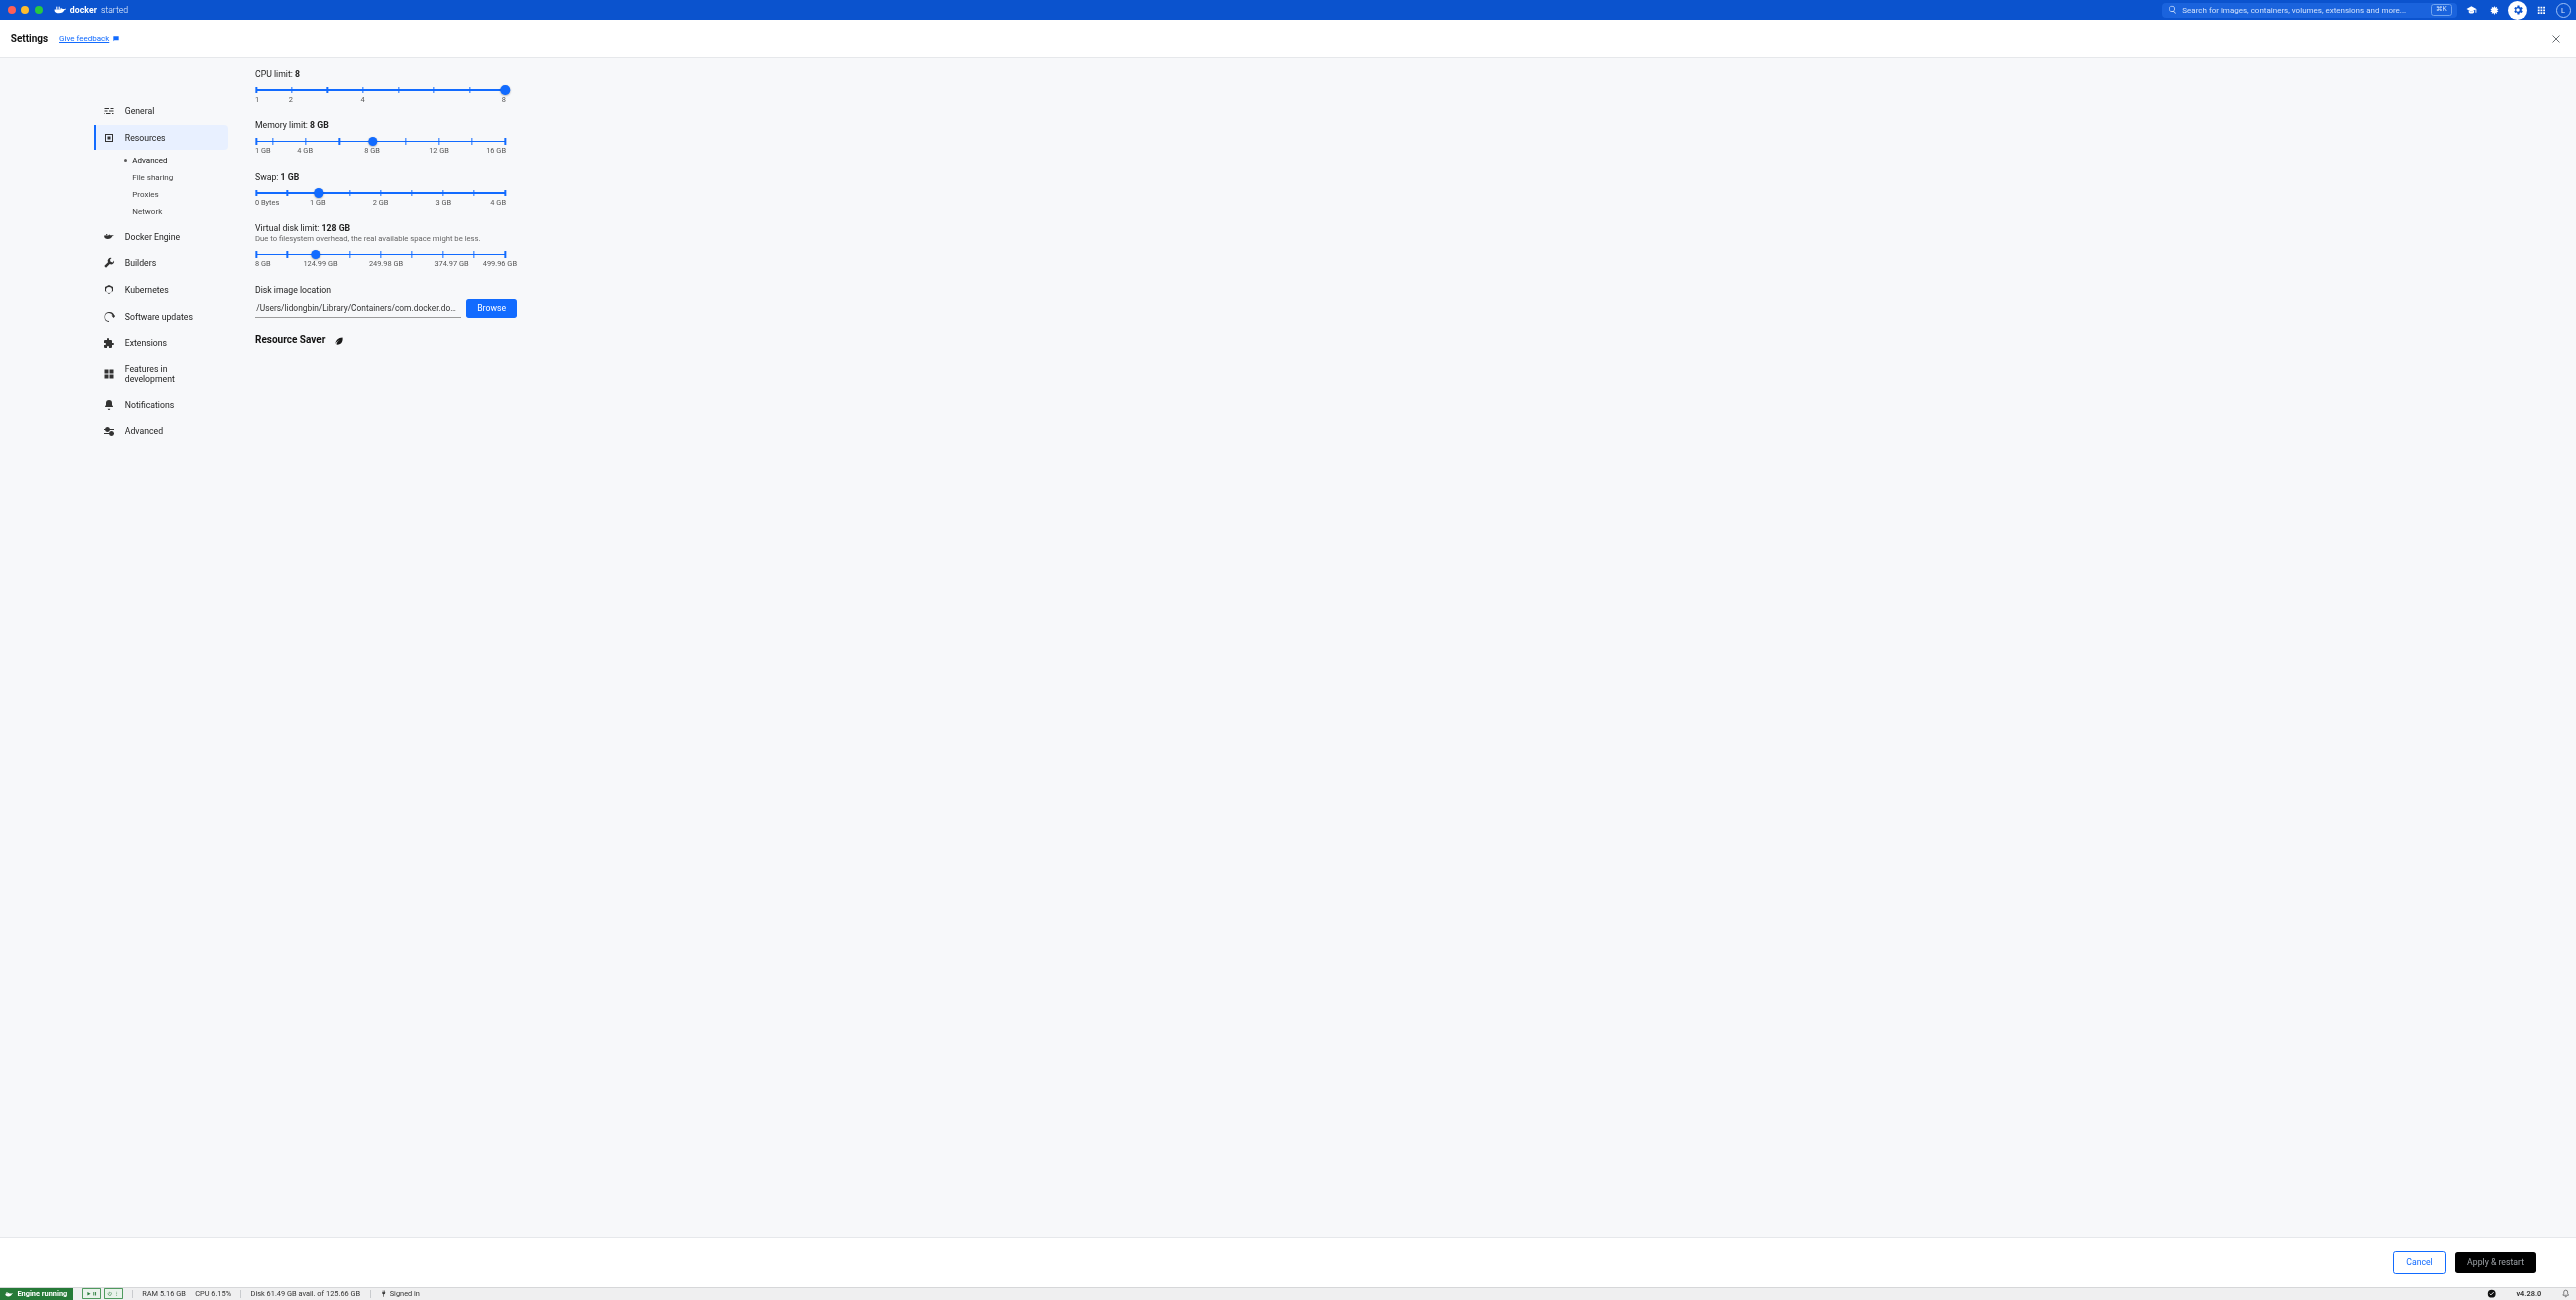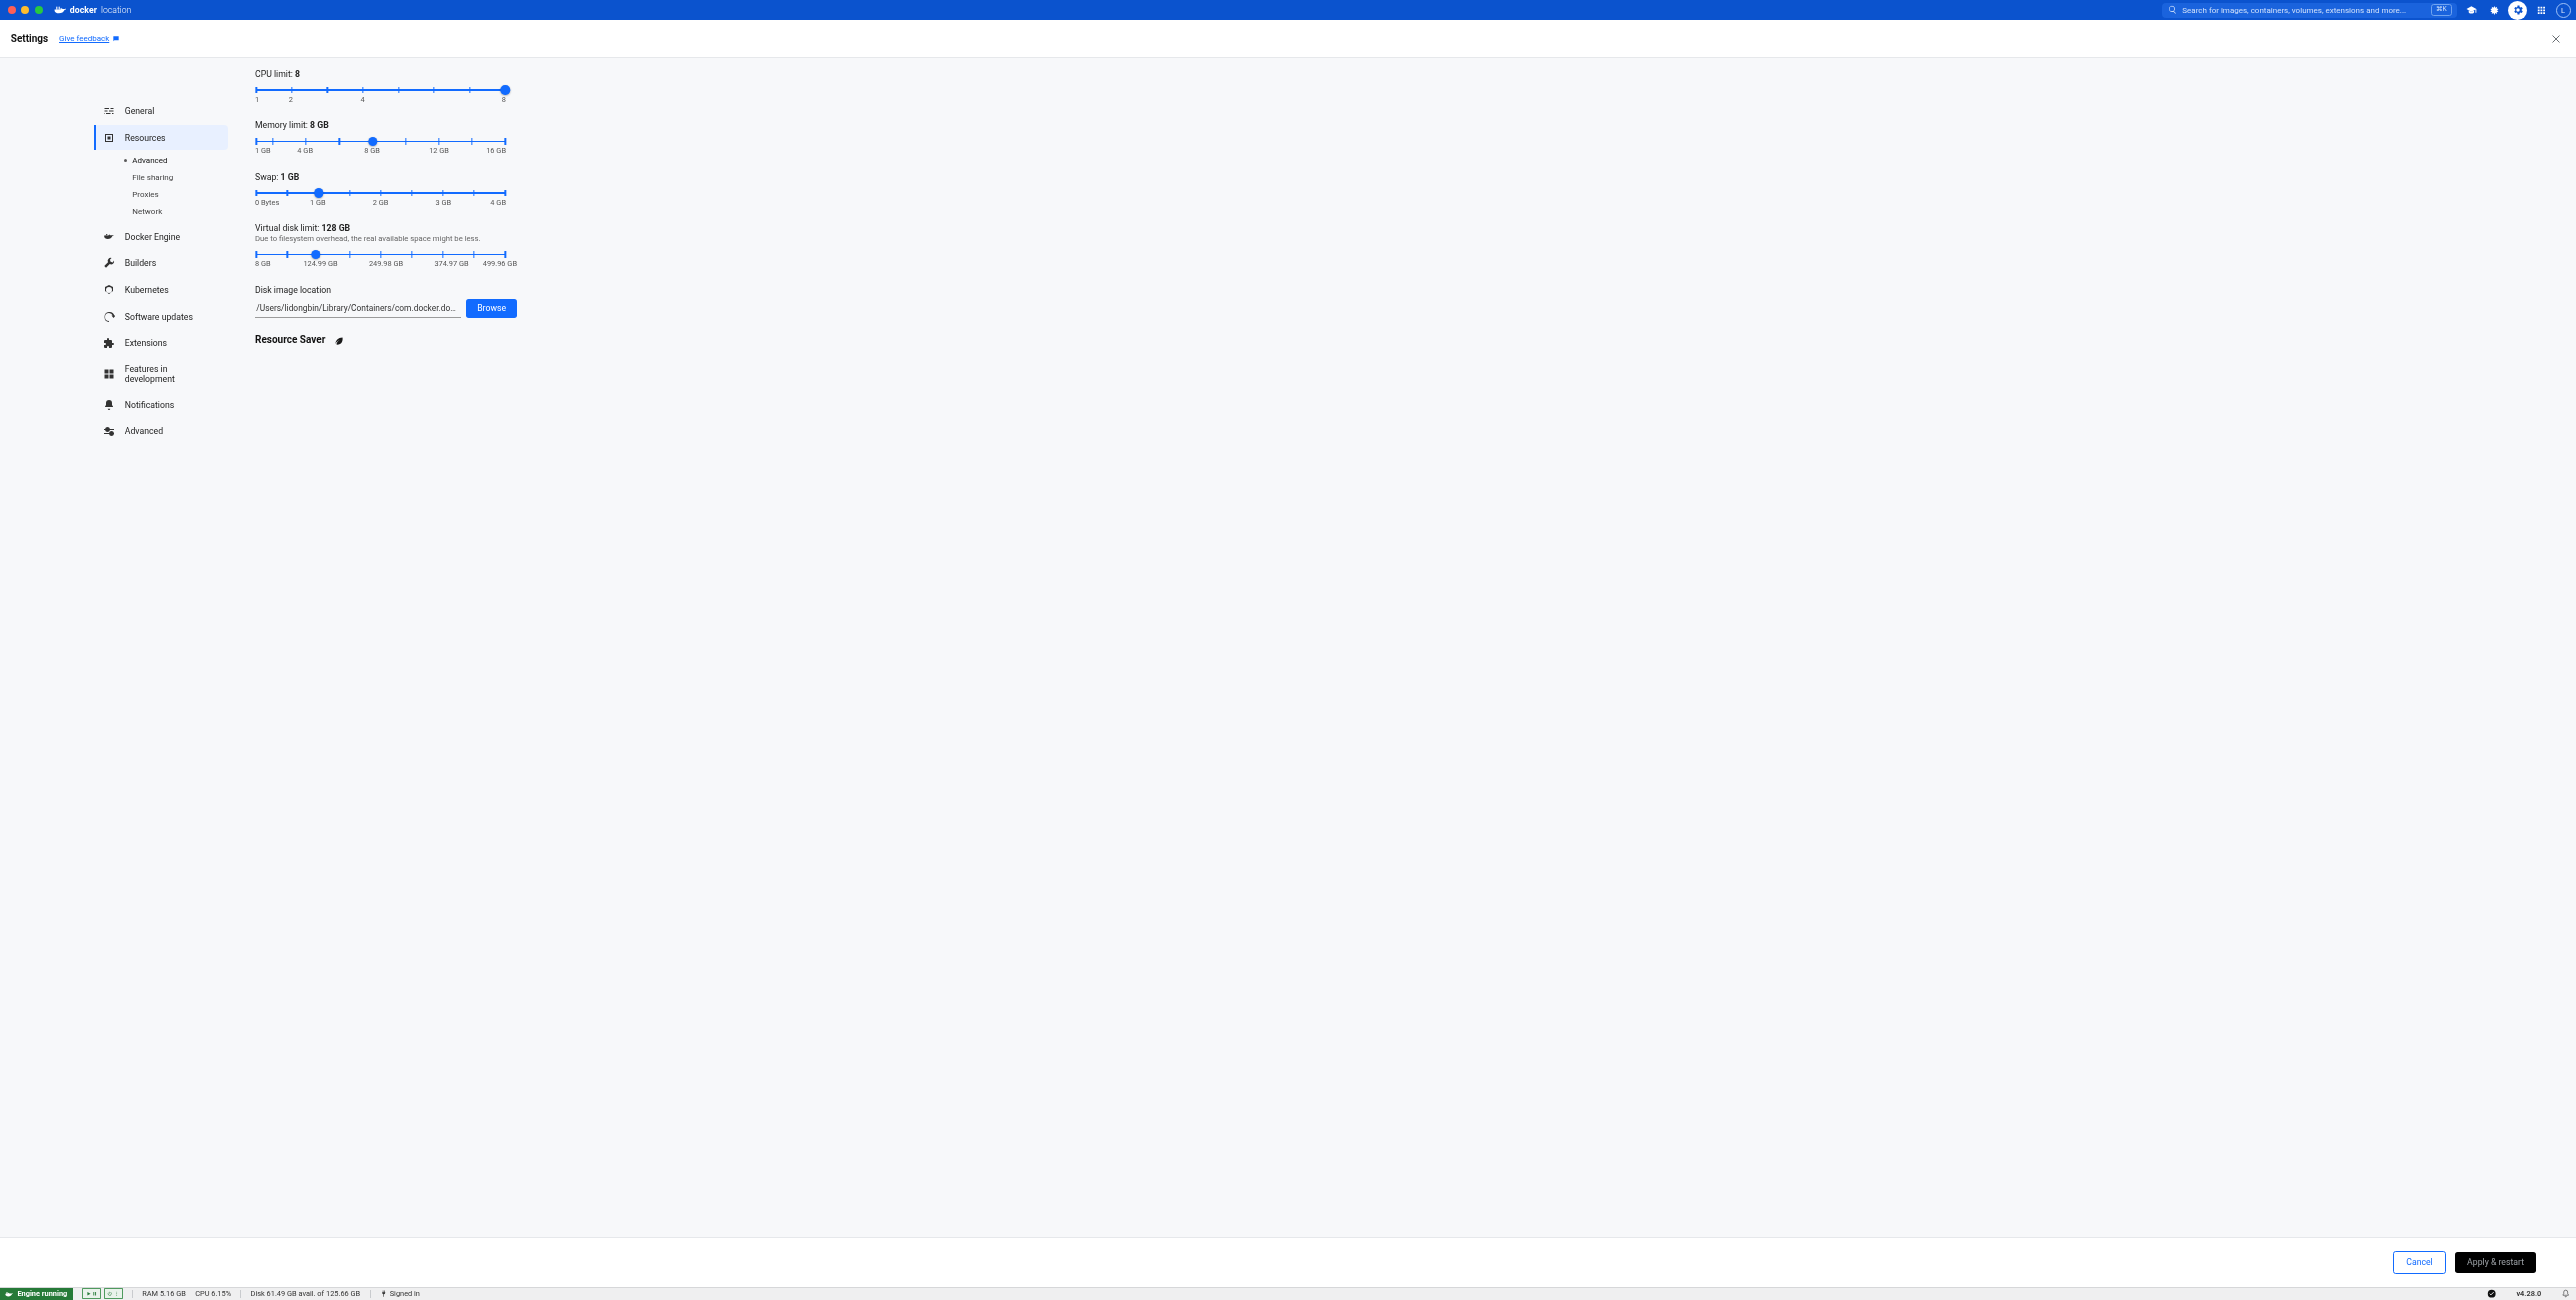--- a/index.html
+++ b/index.html
@@ -103,21 +103,21 @@
   <div class="traffic">
     <span class="tl-close"></span>
     <span class="tl-min"></span>
     <span class="tl-max"></span>
   </div>
   <div class="brand">
     <svg viewBox="0 0 24 18" width="12" height="9.4">
         <path d="M4 8h2V6H4v2zm3 0h2V6H7v2zm3 0h2V6h-2v2zM4 5h2V3H4v2zm3 0h2V3H7v2zm3 0h2V3h-2v2zm3 3h2V6h-2v2zm4.5-.5c-.4-.3-1.3-.5-2-.3-.1-.8-.6-1.5-1.3-2l-.4.3c-.6.6-.8 1.7-.5 2.5-.3.2-.9.4-1.8.4H1.2c-.3 2 .3 4.6 2.4 6.2 1.5 1.1 3.6 1.7 6.2 1.7 5.5 0 9.6-2.5 11.5-7.1.8 0 2.4 0 3.2-1.6-.9-.5-2.1-.5-2.9-.1z"></path>
       </svg>
     <span class="bold">docker</span>
-      <span class="light">location</span>
+      <span class="light">started</span>
   </div>
   <div class="titlebar-spacer"></div>
   <div class="search">
     <svg viewBox="0 0 24 24">
         <path d="M10 2a8 8 0 015.3 13.9l5 5-1.4 1.4-5-5A8 8 0 1110 2zm0 2a6 6 0 100 12 6 6 0 000-12z"></path>
       </svg>
     <input placeholder="Search for images, containers, volumes, extensions and more..." style="">
     <span class="kbd">⌘K</span>
   </div>
   <div class="tb-icon">

